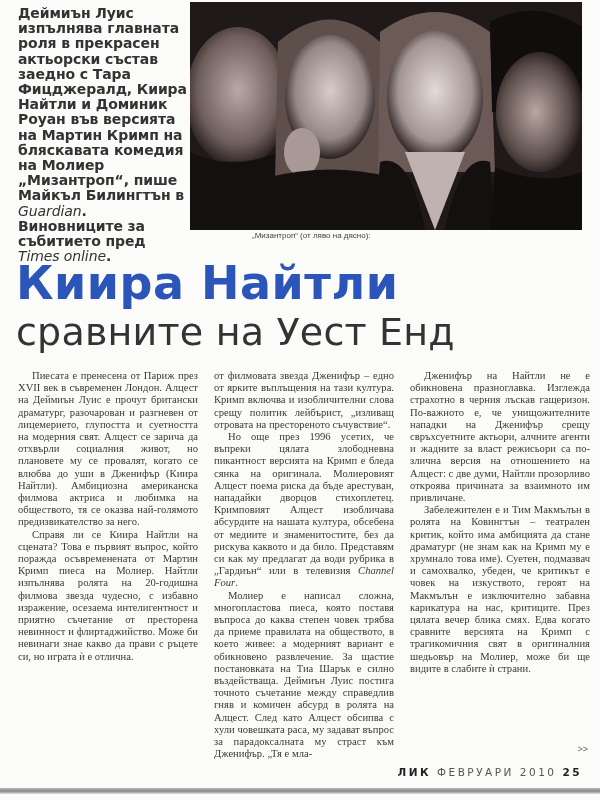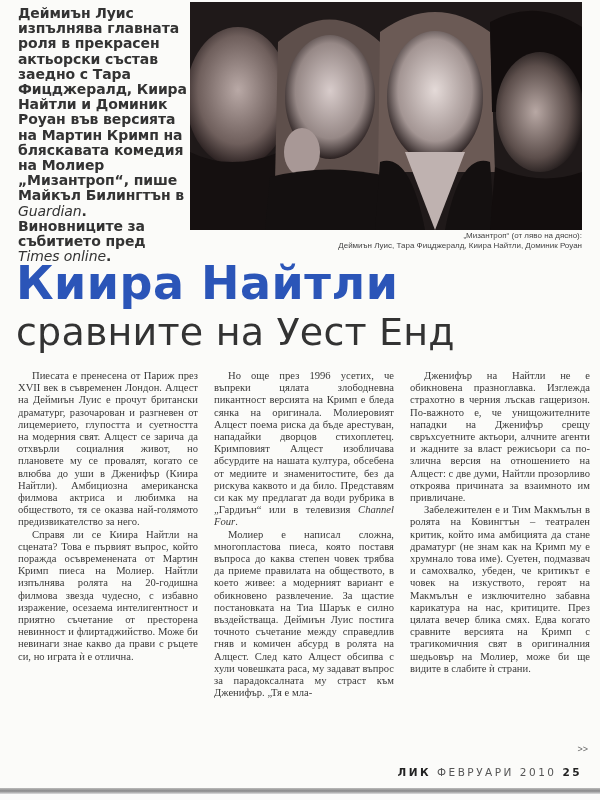--- a/index.html
+++ b/index.html
@@ -18,21 +18,21 @@
     .intro p { margin: 0; }
     .intro em { font-style: italic; font-weight: normal; }
     .photo {
       position: absolute; left: 190px; top: 2px; width: 392px; height: 228px;
       background: #1d1717; overflow: hidden;
     }
     .photo svg { width: 100%; height: 100%; display: block; }
     .caption {
       position: absolute; right: 18px; top: 231px; width: 330px;
       font-family: "Liberation Sans", sans-serif;
-      font-size: 8px; line-height: 10px; text-align: right; color: #444;
+      font-size: 8px; line-height: 10px; color: #444;
     }
     .headline {
       position: absolute; left: 16px; top: 258px; width: 570px;
       font-family: "DejaVu Sans", sans-serif;
     }
     .headline .h1 {
       font-size: 46px; font-weight: bold; color: #2b55b8; line-height: 50px;
       letter-spacing: 0.5px;
     }
     .headline .h2 {
@@ -113,34 +113,34 @@
     <path d="M190 160 Q220 150 235 228 L185 228 Z M300 160 Q270 150 255 228 L305 228 Z" fill="#141010"></path>
 
     <path d="M300 20 Q345 -5 392 25 L392 110 L302 110 Z" fill="#120d0d"></path>
     <ellipse cx="350" cy="110" rx="44" ry="60" fill="url(#f4)"></ellipse>
     <path d="M305 165 Q350 185 392 170 L392 228 L300 228 Z" fill="#120d0d"></path>
   </svg>
 </div>
 
 <div class="caption">
   <div>„Мизантроп“ (от ляво на дясно):</div>
-  <div>Деймиън Луис, Тара Фицджералд, Киира Найтли, Доминик Роуан</div>
 </div>
 
 <div class="headline">
   <div class="h1">Киира Найтли</div>
   <div class="h2">сравните на Уест Енд</div>
 </div>
 
 <div class="columns">
   <div class="col">
     <p>Пиесата е пренесена от Париж през XVII век в съвременен Лондон. Алцест на Деймиън Луис е прочут британски драматург, разочарован и разгневен от лицемерието, глупостта и суетността на модерния свят. Алцест се зарича да отхвърли социалния живот, но плановете му се провалят, когато се влюбва до уши в Дженифър (Киира Найтли). Амбициозна американска филмова актриса и любимка на обществото, тя се оказва най-голямото предизвикателство за него.</p>
     <p>Справя ли се Киира Найтли на сцената? Това е първият въпрос, който поражда осъвременената от Мартин Кримп пиеса на Молиер. Найтли изпълнява ролята на 20-годишна филмова звезда чудесно, с избавно изражение, осезаема интелигентност и приятно съчетание от престорена невинност и флиртаджийство. Може би невинаги знае какво да прави с ръцете си, но играта ѝ е отлична.</p>
   </div>
   <div class="col">
+    <p class="cont">от филмовата звезда Дженифър – едно от ярките въплъщения на тази култура. Кримп включва и изобличителни слова срещу политик лейбърист, „изливащ отровата на престореното съчувствие“.</p>
     <p><span>Но още през 1996 усетих, че въпреки цялата злободневна пикантност версията на Кримп е бледа сянка на оригинала. Молиеровият Алцест поема риска да бъде арестуван, нападайки дворцов стихоплетец. Кримповият Алцест изобличава абсурдите на нашата култура, обсебена от медиите и знаменитостите, без да рискува каквото и да било. Представям си как му предлагат да води рубрика в „Гардиън“ или в телевизия </span><em>Channel Four</em><span>.</span></p>
     <p>Молиер е написал сложна, многопластова пиеса, която поставя въпроса до каква степен човек трябва да приеме правилата на обществото, в което живее: а модерният вариант е обикновено развлечение. За щастие постановката на Тиа Шарък е силно въздействаща. Деймиън Луис постига точното съчетание между справедлив гняв и комичен абсурд в ролята на Алцест. След като Алцест обсипва с хули човешката раса, му задават въпрос за парадоксалната му страст към Дженифър. „Тя е мла-</p>
   </div>
   <div class="col">
     <p>Дженифър на Найтли не е обикновена празноглавка. Изглежда страхотно в черния лъскав гащеризон. По-важното е, че унищожителните нападки на Дженифър срещу свръхсуетните актьори, алчните агенти и жадните за власт режисьори са по-злична версия на отношението на Алцест: с две думи, Найтли прозорливо открoява причината за взаимното им привличане.</p>
     <p>Забележителен е и Тим Макмълън в ролята на Ковингтън – театрален критик, който има амбицията да стане драматург (не знам как на Кримп му е хрумнало това име). Суетен, подмазвач и самохвалко, убеден, че критикът е човек на изкуството, героят на Макмълън е изключително забавна карикатура на нас, критиците. През цялата вечер блика смях. Едва когато сравните версията на Кримп с трагикомичния свят в оригиналния шедьовър на Молиер, може би ще видите в слабите ѝ страни.</p>
   </div>
 </div>
 
 <div class="more">&gt;&gt;</div>

